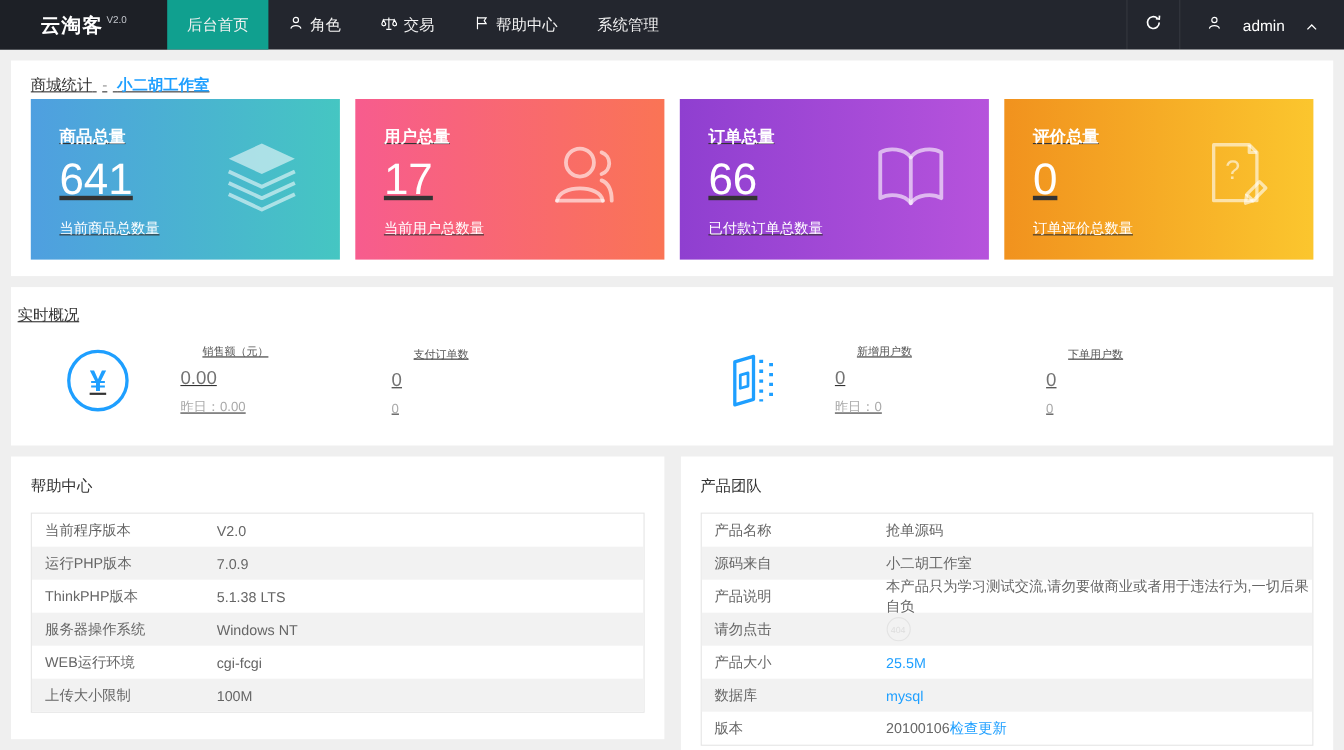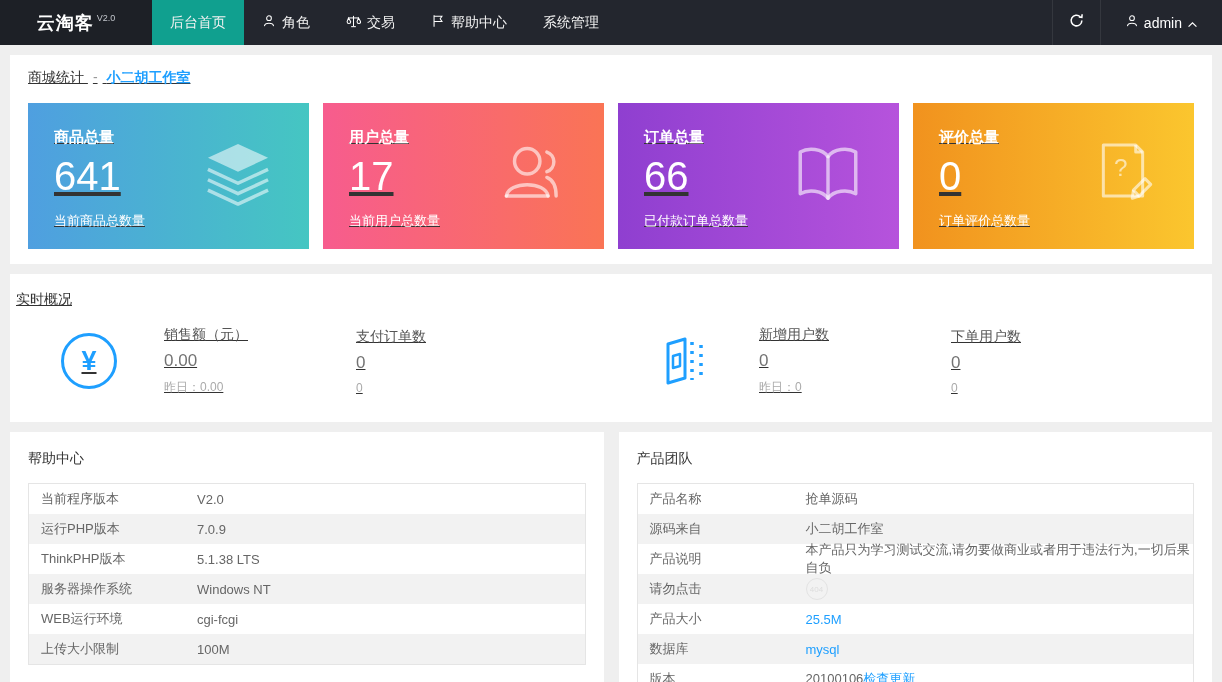--- a/index.html
+++ b/index.html
@@ -12,42 +12,42 @@
   }
   
   .navbar { height:45px; background:#23262e; display:flex; align-items:stretch; color:#fff;text-align:right; }
   .logo { width:152px; background:#1d2026; display:flex; align-items:center; justify-content:center; font-size:18px; font-weight:bold; letter-spacing:1px; }
   .logo .ver { font-size:9px; color:#c3c6cc; margin-left:3px; margin-top:-9px; font-weight:normal; letter-spacing:0; }
   .nav-items { display:flex; flex:1; }
   .nav-item { display:flex; align-items:center; padding:0 18px; font-size:14px; color:#f2f2f2; cursor:pointer; gap:6px; }
   .nav-item.active { background:#10a08f; }
   .nav-right { display:flex; align-items:stretch; }
   .nav-btn { width:48px; display:flex; align-items:center; justify-content:center; border-left:1px solid rgba(255,255,255,0.08); cursor:pointer; }
-  .admin { display:flex; align-items:center; gap:5px; padding:0 24px; border-left:1px solid rgba(255,255,255,0.08); font-size:14px; cursor:pointer; }
+  .admin { display:flex; align-items:center; gap:19px; padding:0 24px; border-left:1px solid rgba(255,255,255,0.08); font-size:14px; cursor:pointer; }
   
   .panel { background:#fff; margin:10px;text-decoration:underline; }
   .panel1 { padding:14px 18px 15px; }
   .panel-title { font-size:14px; color:#333; }
   .panel-title .dash { color:#999; margin:0 5px; }
   .panel-title .title-link { color:#1e9fff; font-weight:bold; text-decoration:none; cursor:pointer; }
   
-  .cards { display:flex; gap:14px; margin-top:16px; }
+  .cards { display:flex; gap:14px; margin-top:3px; }
   .stat-card { flex:1; height:146px; color:#fff; padding:25px 26px; position:relative; overflow:hidden; }
   .stat-card .label { font-size:15px; font-weight:bold; }
   .stat-card .value { font-size:40px; font-weight:400; margin-top:9px; line-height:1; }
   .stat-card .desc { font-size:13px; margin-top:16px; }
   .stat-card .icon { position:absolute; right:34px; top:50%; transform:translateY(-50%); }
   
   .panel2 { padding:17px 6px 26px; }
   .rt-content { display:flex; margin-top:17px; }
   .rt-group { width:50%; display:flex; align-items:center; }
   .rt-icon { margin-left:44px; margin-right:46px; flex:0 0 58px; display:flex; align-items:center; justify-content:center; }
   .yen-circle { width:56px; height:56px; border:3px solid #1e9fff; border-radius:50%; color:#1e9fff; font-size:27px; display:flex; align-items:center; justify-content:center; font-weight:bold; }
   .rt-stat { width:192px; }
-  .rt-stat .lbl { font-size:14px; color:#555; }
+  .rt-stat .lbl { font-size:10px; color:#555;margin-left:20px; }
   .rt-stat .val { font-size:17px; color:#737373; margin-top:7px; }
   .rt-stat .sub { font-size:12px; color:#aaa; margin-top:8px; }
   
   .bottom { display:flex; gap:15px; margin:10px; align-items:flex-start; }
   .info-card { flex:1; background:#fff; padding:18px 18px 24px; }
   .info-title { font-size:14px; color:#333; margin-bottom:15px; }
   .info-table { border:1px solid #e5e5e5; }
   .info-row { display:flex; height:30px; align-items:center; font-size:13px; color:#666; }
   .info-row:nth-child(even) { background:#f2f2f2; }
   .info-label { flex:0 0 168px; padding-left:12px; }

